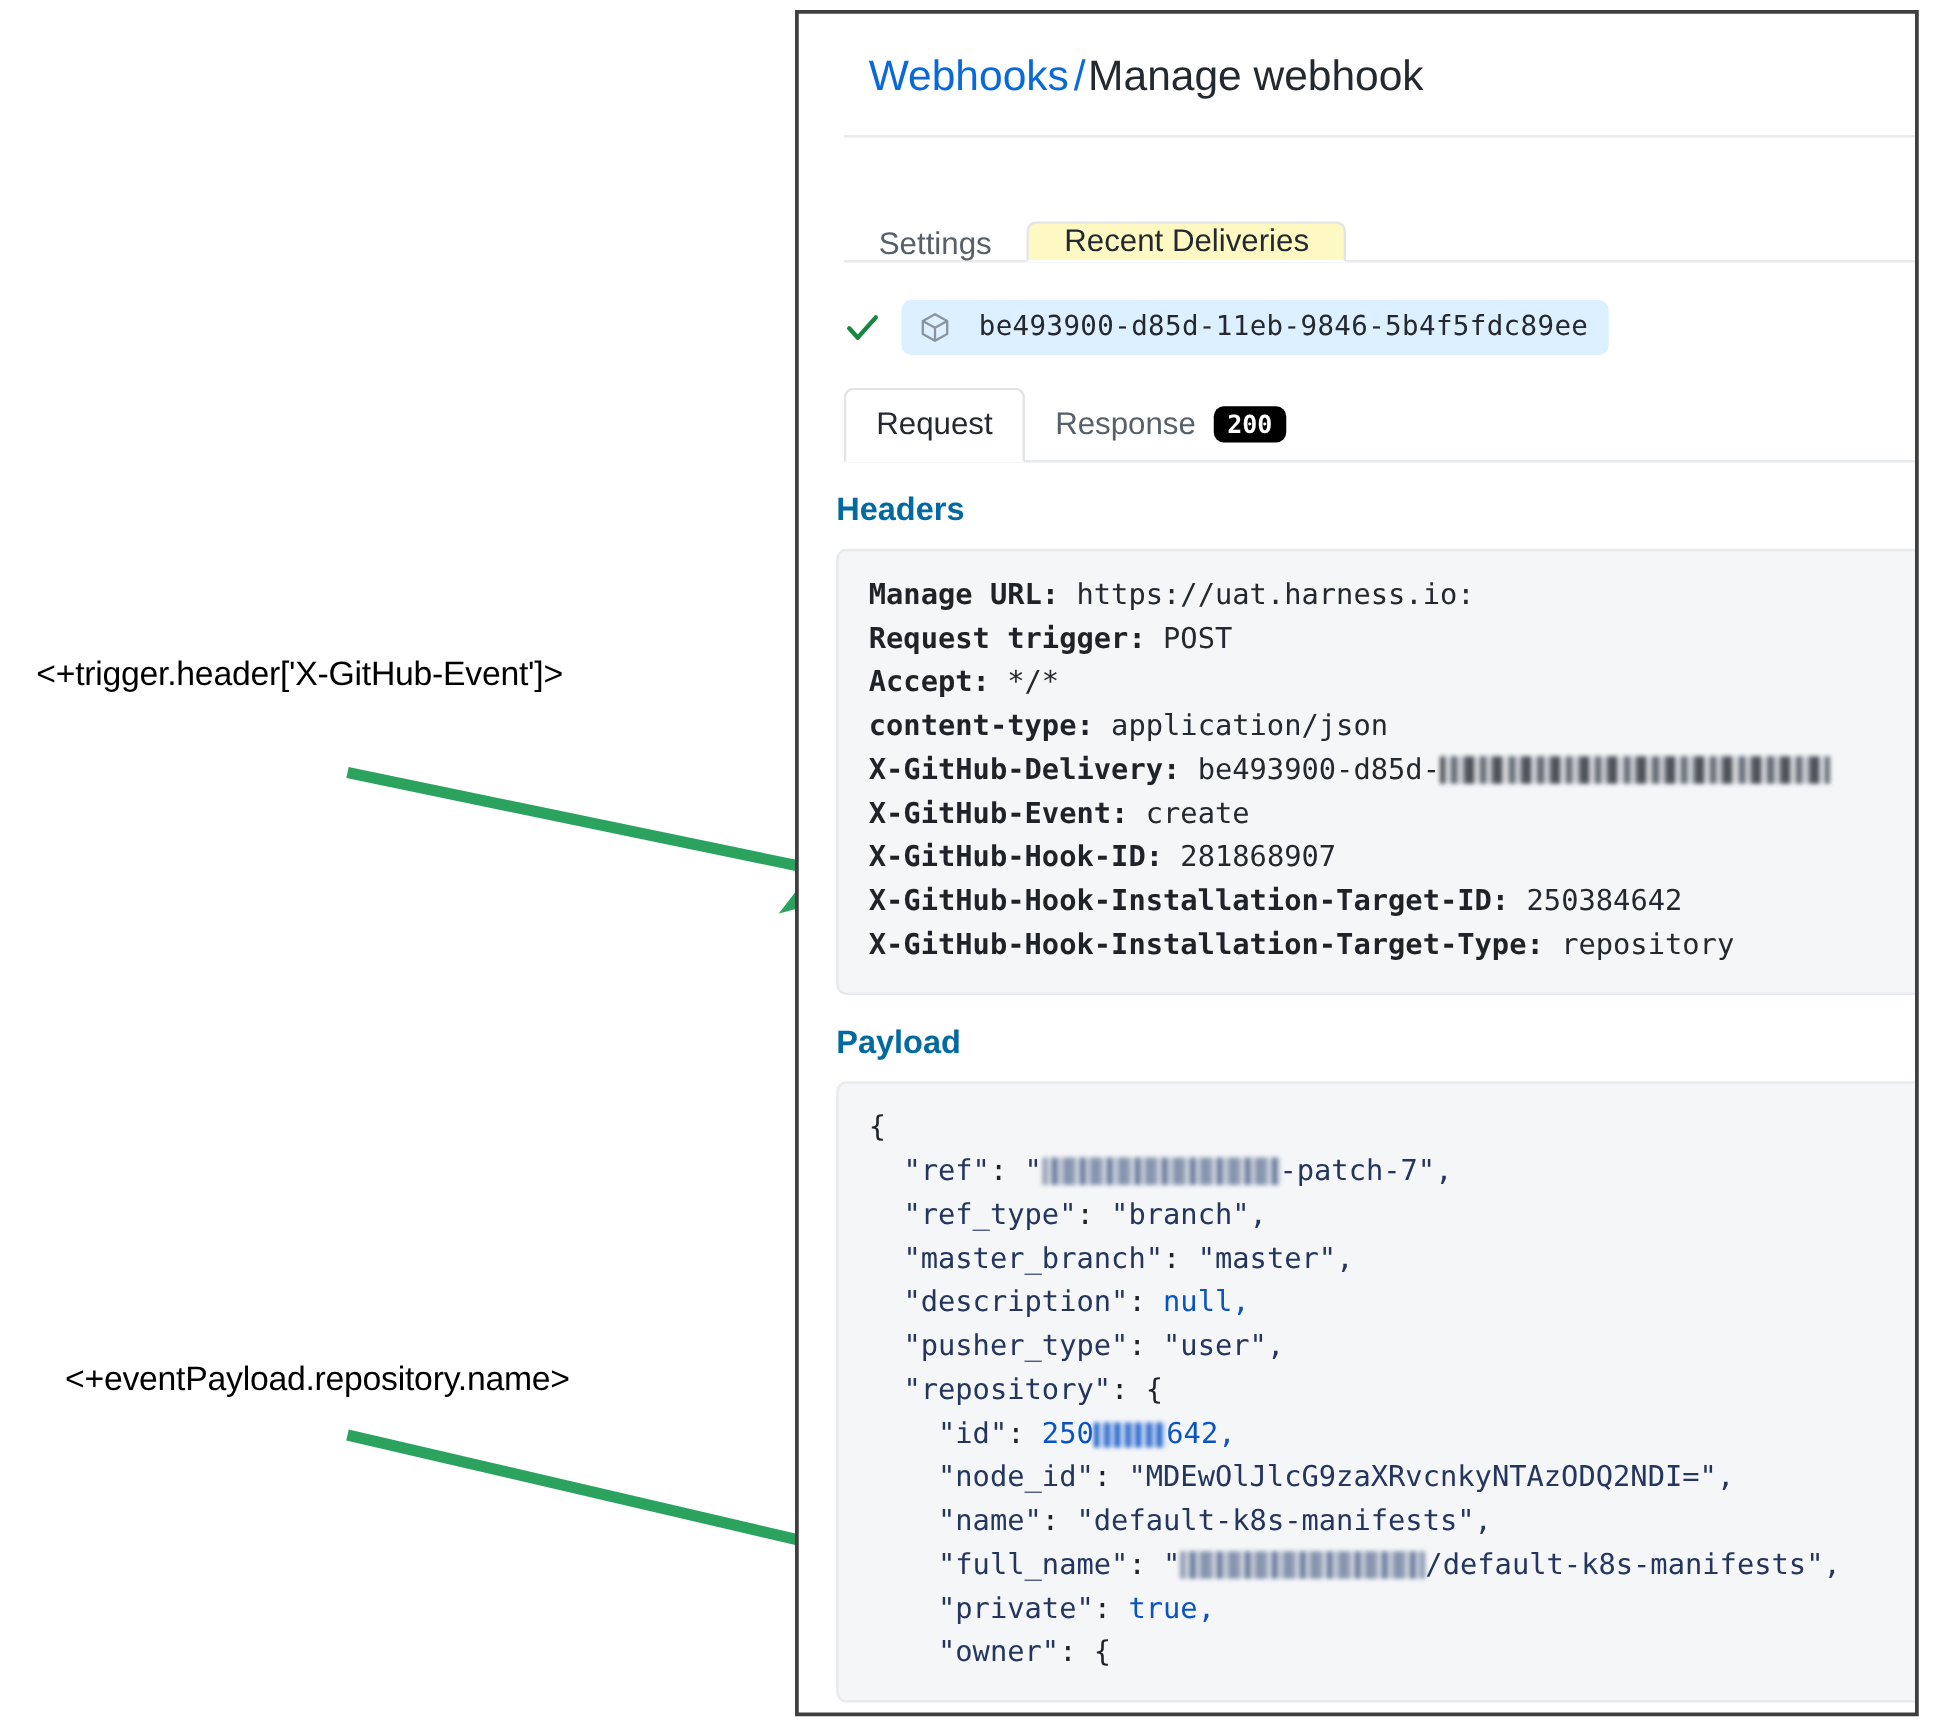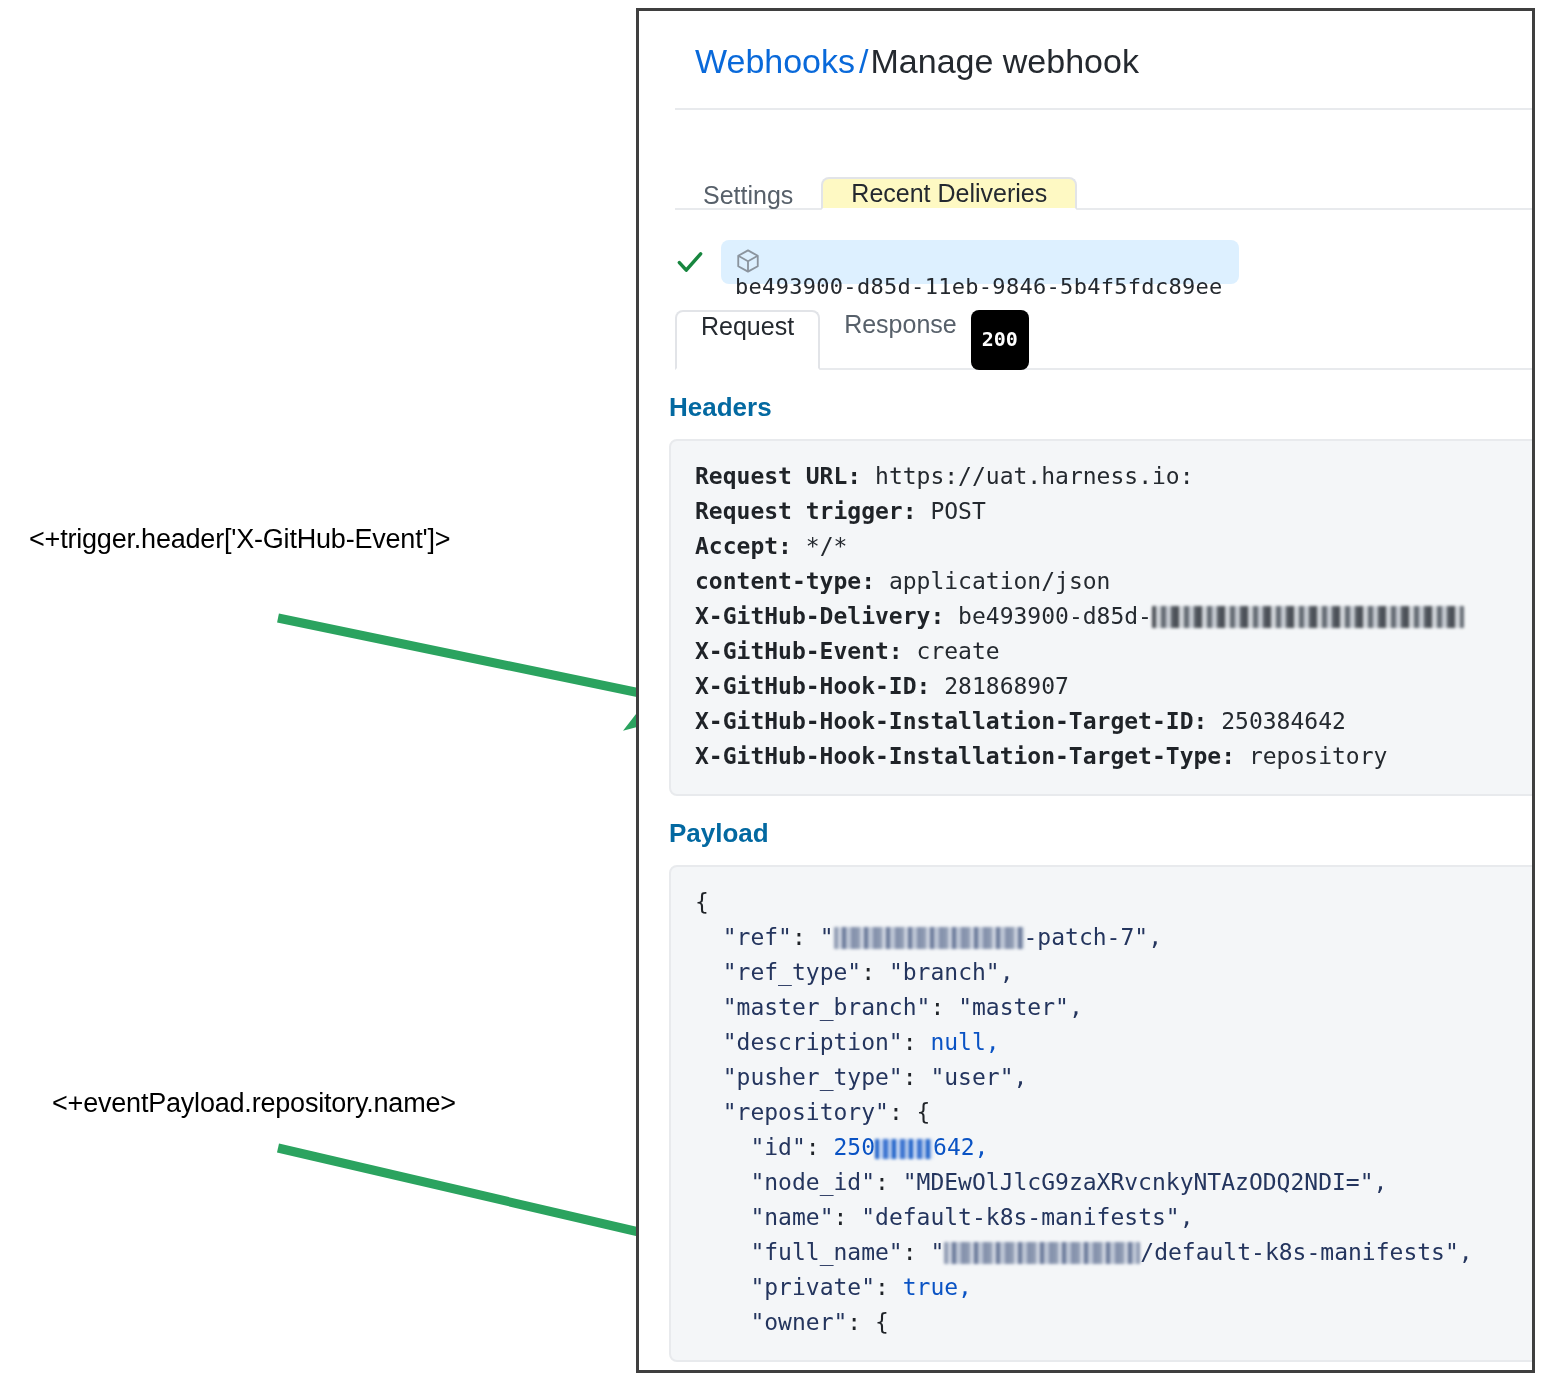--- a/index.html
+++ b/index.html
@@ -120,27 +120,27 @@
     margin: 30px 0 0 36px;
   }
   .check-icon {
     width: 30px;
     height: 30px;
     margin-right: 16px;
     flex: none;
   }
   .delivery-chip {
     display: flex;
+    align-items: center;
     background: #ddf0ff;
     border-radius: 8px;
     padding: 8px 16px 8px 14px;
     height: 44px;
     box-sizing: border-box;
     cursor: pointer;
-    flex-direction: column;
   }
   .cube-icon {
     width: 26px;
     height: 26px;
     margin-right: 22px;
     flex: none;
   }
   .delivery-id {
     font-family: "DejaVu Sans Mono", "Liberation Mono", monospace;
     font-size: 22px;
@@ -162,20 +162,21 @@
     left: 0;
     right: -40px;
     bottom: 0;
     height: 2px;
     background: #e8eaed;
   }
   .itab {
     position: relative;
     z-index: 2;
     display: flex;
+    align-items: center;
     padding: 0 24px;
     font-size: 25px;
     color: #57606a;
     box-sizing: border-box;
     cursor: pointer;
   }
   .itab.active {
     color: #24292f;
     background: #ffffff;
     border: 2px solid #e2e4e8;
@@ -336,21 +337,21 @@
       </div>
       <div class="itab">
         <span>Response</span>
         <span class="status-badge">200</span>
       </div>
     </div>
 
     <div class="section-label">Headers</div>
 
     <div class="code-box">
-      <div class="code-line"><span class="hkey">Request URL:</span> <span class="hval">https://uat.harness.io:</span></div>
+      <div class="code-line"><span class="hkey">Manage URL:</span> <span class="hval">https://uat.harness.io:</span></div>
       <div class="code-line"><span class="hkey">Request trigger:</span> <span class="hval">POST</span></div>
       <div class="code-line"><span class="hkey">Accept:</span> <span class="hval">*/*</span></div>
       <div class="code-line"><span class="hkey">content-type:</span> <span class="hval">application/json</span></div>
       <div class="code-line"><span class="hkey">X-GitHub-Delivery:</span> <span class="hval">be493900-d85d-</span><span class="redacted mono-dark" style="width:312px;"></span></div>
       <div class="code-line"><span class="hkey">X-GitHub-Event:</span> <span class="hval">create</span></div>
       <div class="code-line"><span class="hkey">X-GitHub-Hook-ID:</span> <span class="hval">281868907</span></div>
       <div class="code-line"><span class="hkey">X-GitHub-Hook-Installation-Target-ID:</span> <span class="hval">250384642</span></div>
       <div class="code-line"><span class="hkey">X-GitHub-Hook-Installation-Target-Type:</span> <span class="hval">repository</span></div>
     </div>
 

